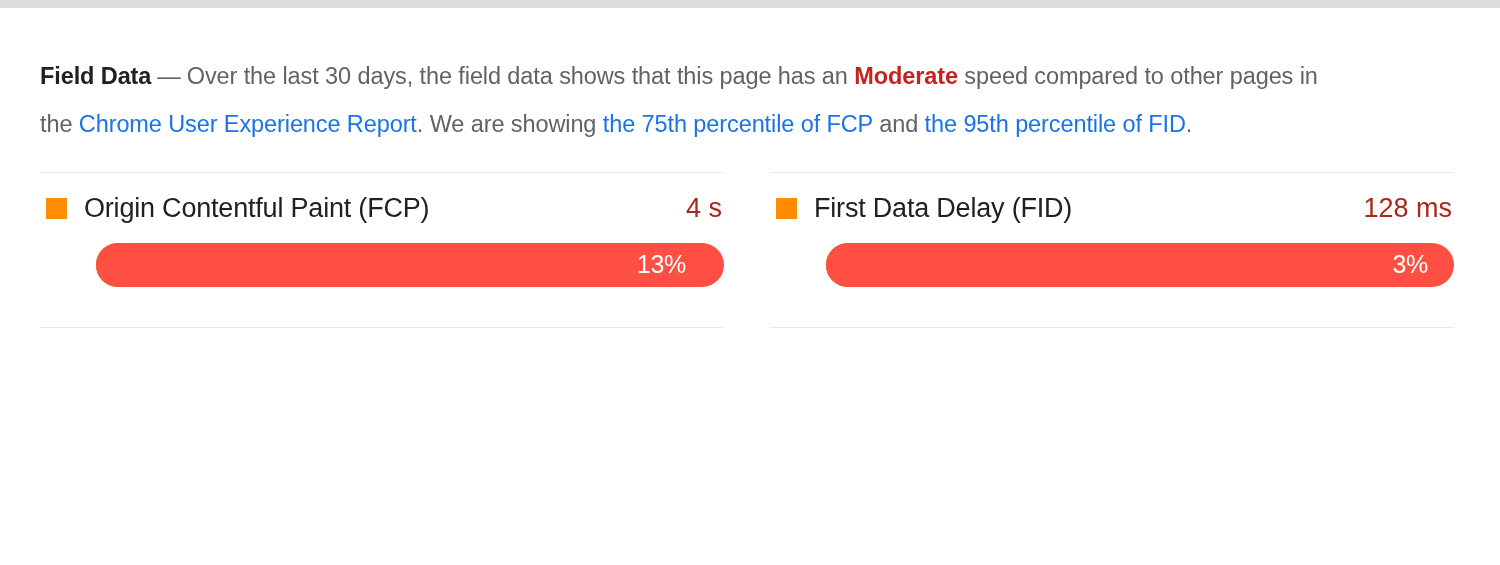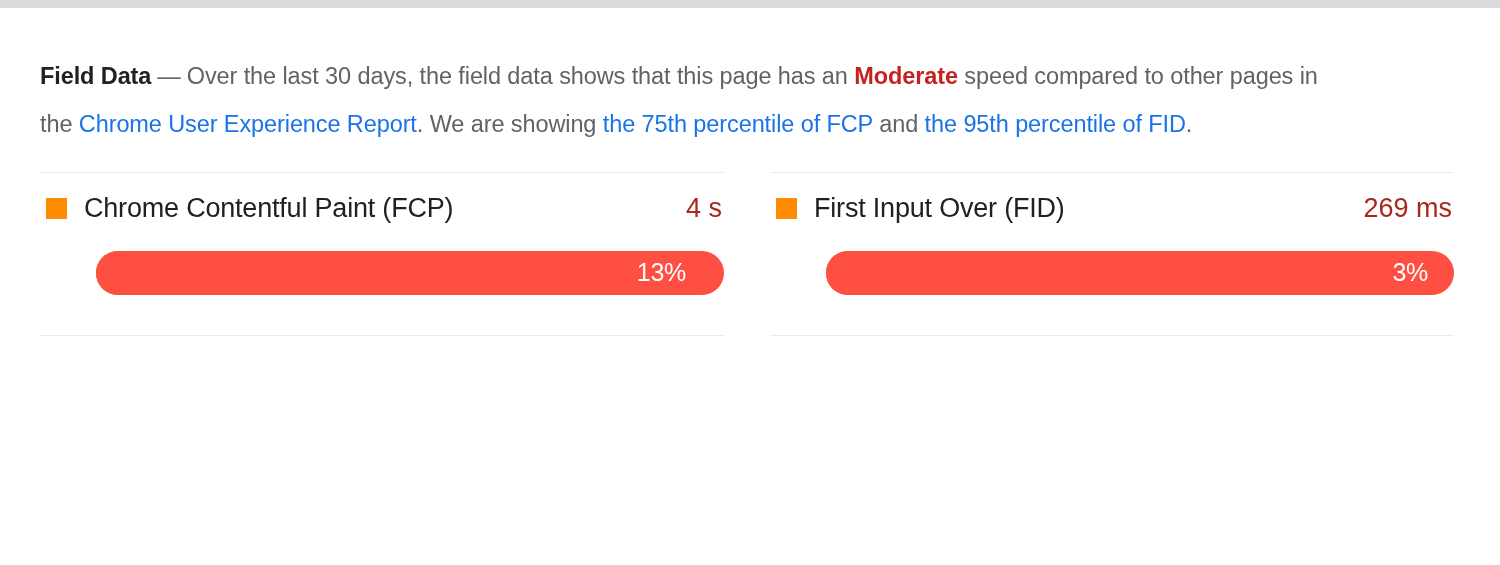--- a/index.html
+++ b/index.html
@@ -92,21 +92,21 @@
     font-size: 27px;
     color: #a8291b;
     white-space: nowrap;
     padding-right: 2px;
   }
 
   
   .bar-wrap {
     position: relative;
     height: 44px;
-    margin: 14px 0 40px 56px;
+    margin: 6px 0 40px 56px;
     width: 628px;
   }
   .seg {
     position: absolute;
     top: 0;
     height: 44px;
     border-radius: 22px;
     display: flex;
     align-items: center;
     font-size: 25px;
@@ -159,41 +159,41 @@
       <a class="link">the 75th percentile of FCP</a>
       <span>and</span>
       <a class="link">the 95th percentile of FID</a><span>.</span>
     </p>
 
     <div class="metrics">
 
       <div class="metric">
         <div class="metric-head">
           <div class="metric-square" style="background: rgb(255, 139, 0);"></div>
-          <div class="metric-name">Chrome Contentful Paint (FCP)</div>
+          <div class="metric-name">Origin Contentful Paint (FCP)</div>
           <div class="metric-value">4 s</div>
         </div>
         <div class="bar-wrap">
           <div class="seg slow" style="left:0; width:100%;">
             <span style="margin-left:auto; padding-right:38px;">13%</span>
           </div>
           <div class="seg avg" style="left:0; width:87%;">
             <span style="margin-left:auto; padding-right:165px;">45%</span>
           </div>
           <div class="seg good" style="left:0; width:42%;">
             <span>42%</span>
           </div>
         </div>
       </div>
 
       <div class="metric">
         <div class="metric-head">
           <div class="metric-square" style="background: rgb(255, 139, 0);"></div>
-          <div class="metric-name">First Input Over (FID)</div>
-          <div class="metric-value">269 ms</div>
+          <div class="metric-name">First Data Delay (FID)</div>
+          <div class="metric-value">128 ms</div>
         </div>
         <div class="bar-wrap">
           <div class="seg slow" style="left:0; width:100%;">
             <span style="margin-left:auto; padding-right:26px;">3%</span>
           </div>
           <div class="seg avg" style="left:0; width:91.5%;">
             <span style="margin-left:auto; padding-right:32px;">9%</span>
           </div>
           <div class="seg good" style="left:0; width:73.5%;">
             <span>88%</span>

